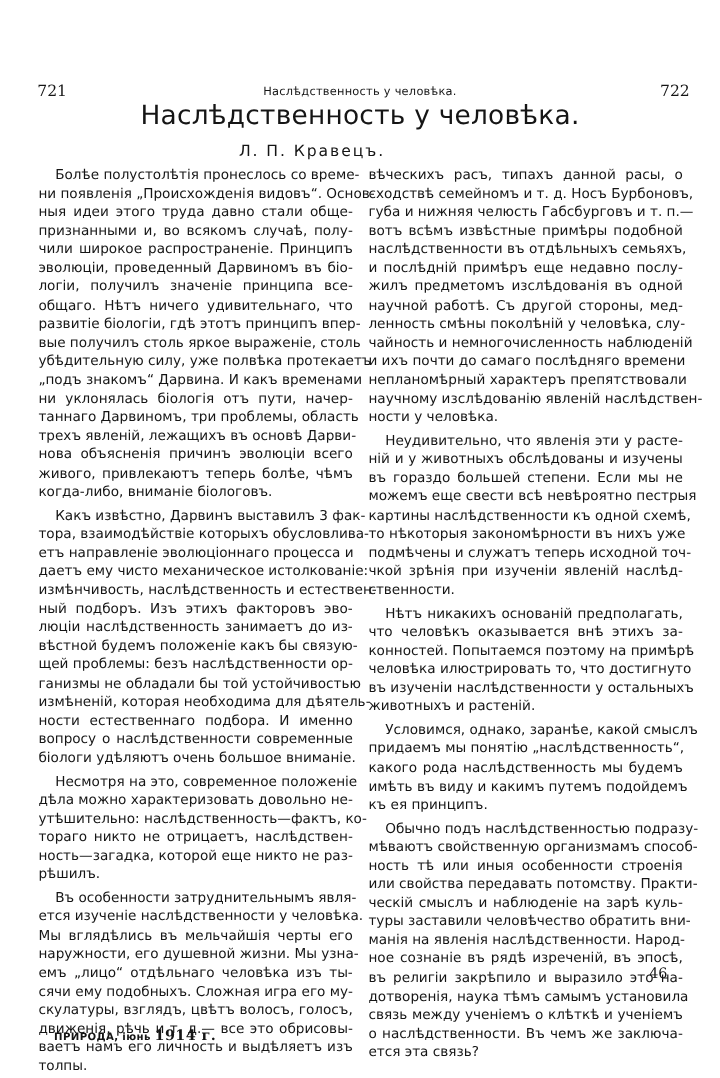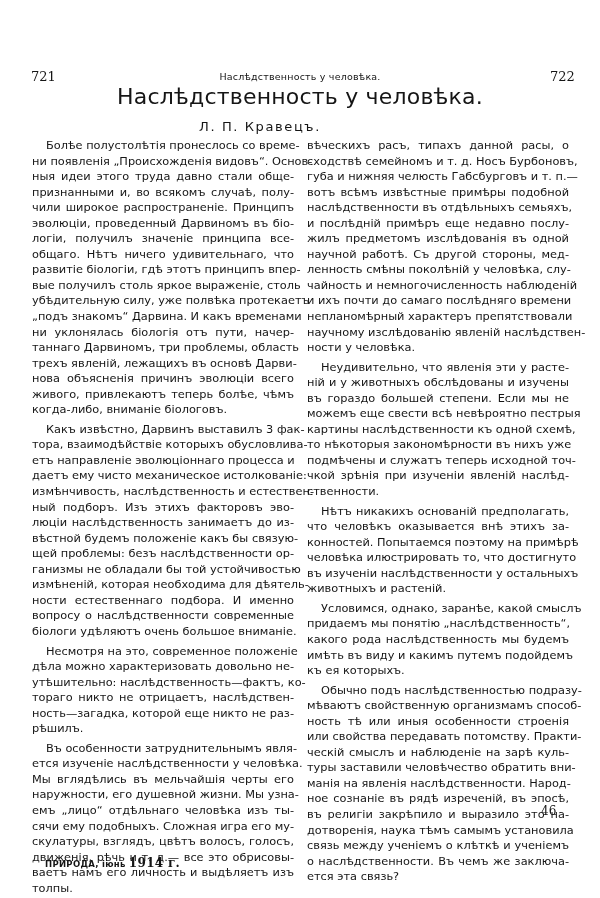--- a/index.html
+++ b/index.html
@@ -133,21 +133,21 @@
       <span class="line">человѣка илюстрировать то, что достигнуто</span>
       <span class="line">въ изученіи наслѣдственности у остальныхъ</span>
       <span class="line last">животныхъ и растеній.</span>
     </div>
     <span class="para-gap"></span>
     <div>
       <span class="line indent">Условимся, однако, заранѣе, какой смыслъ</span>
       <span class="line">придаемъ мы понятію „наслѣдственность“,</span>
       <span class="line">какого рода наслѣдственность мы будемъ</span>
       <span class="line">имѣть въ виду и какимъ путемъ подойдемъ</span>
-      <span class="line last">къ ея которыхъ.</span>
+      <span class="line last">къ ея принципъ.</span>
     </div>
     <span class="para-gap"></span>
     <div>
       <span class="line indent">Обычно подъ наслѣдственностью подразу-</span>
       <span class="line">мѣваютъ свойственную организмамъ способ-</span>
       <span class="line">ность тѣ или иныя особенности строенія</span>
       <span class="line">или свойства передавать потомству. Практи-</span>
       <span class="line">ческій смыслъ и наблюденіе на зарѣ куль-</span>
       <span class="line">туры заставили человѣчество обратить вни-</span>
       <span class="line">манія на явленія наслѣдственности. Народ-</span>

